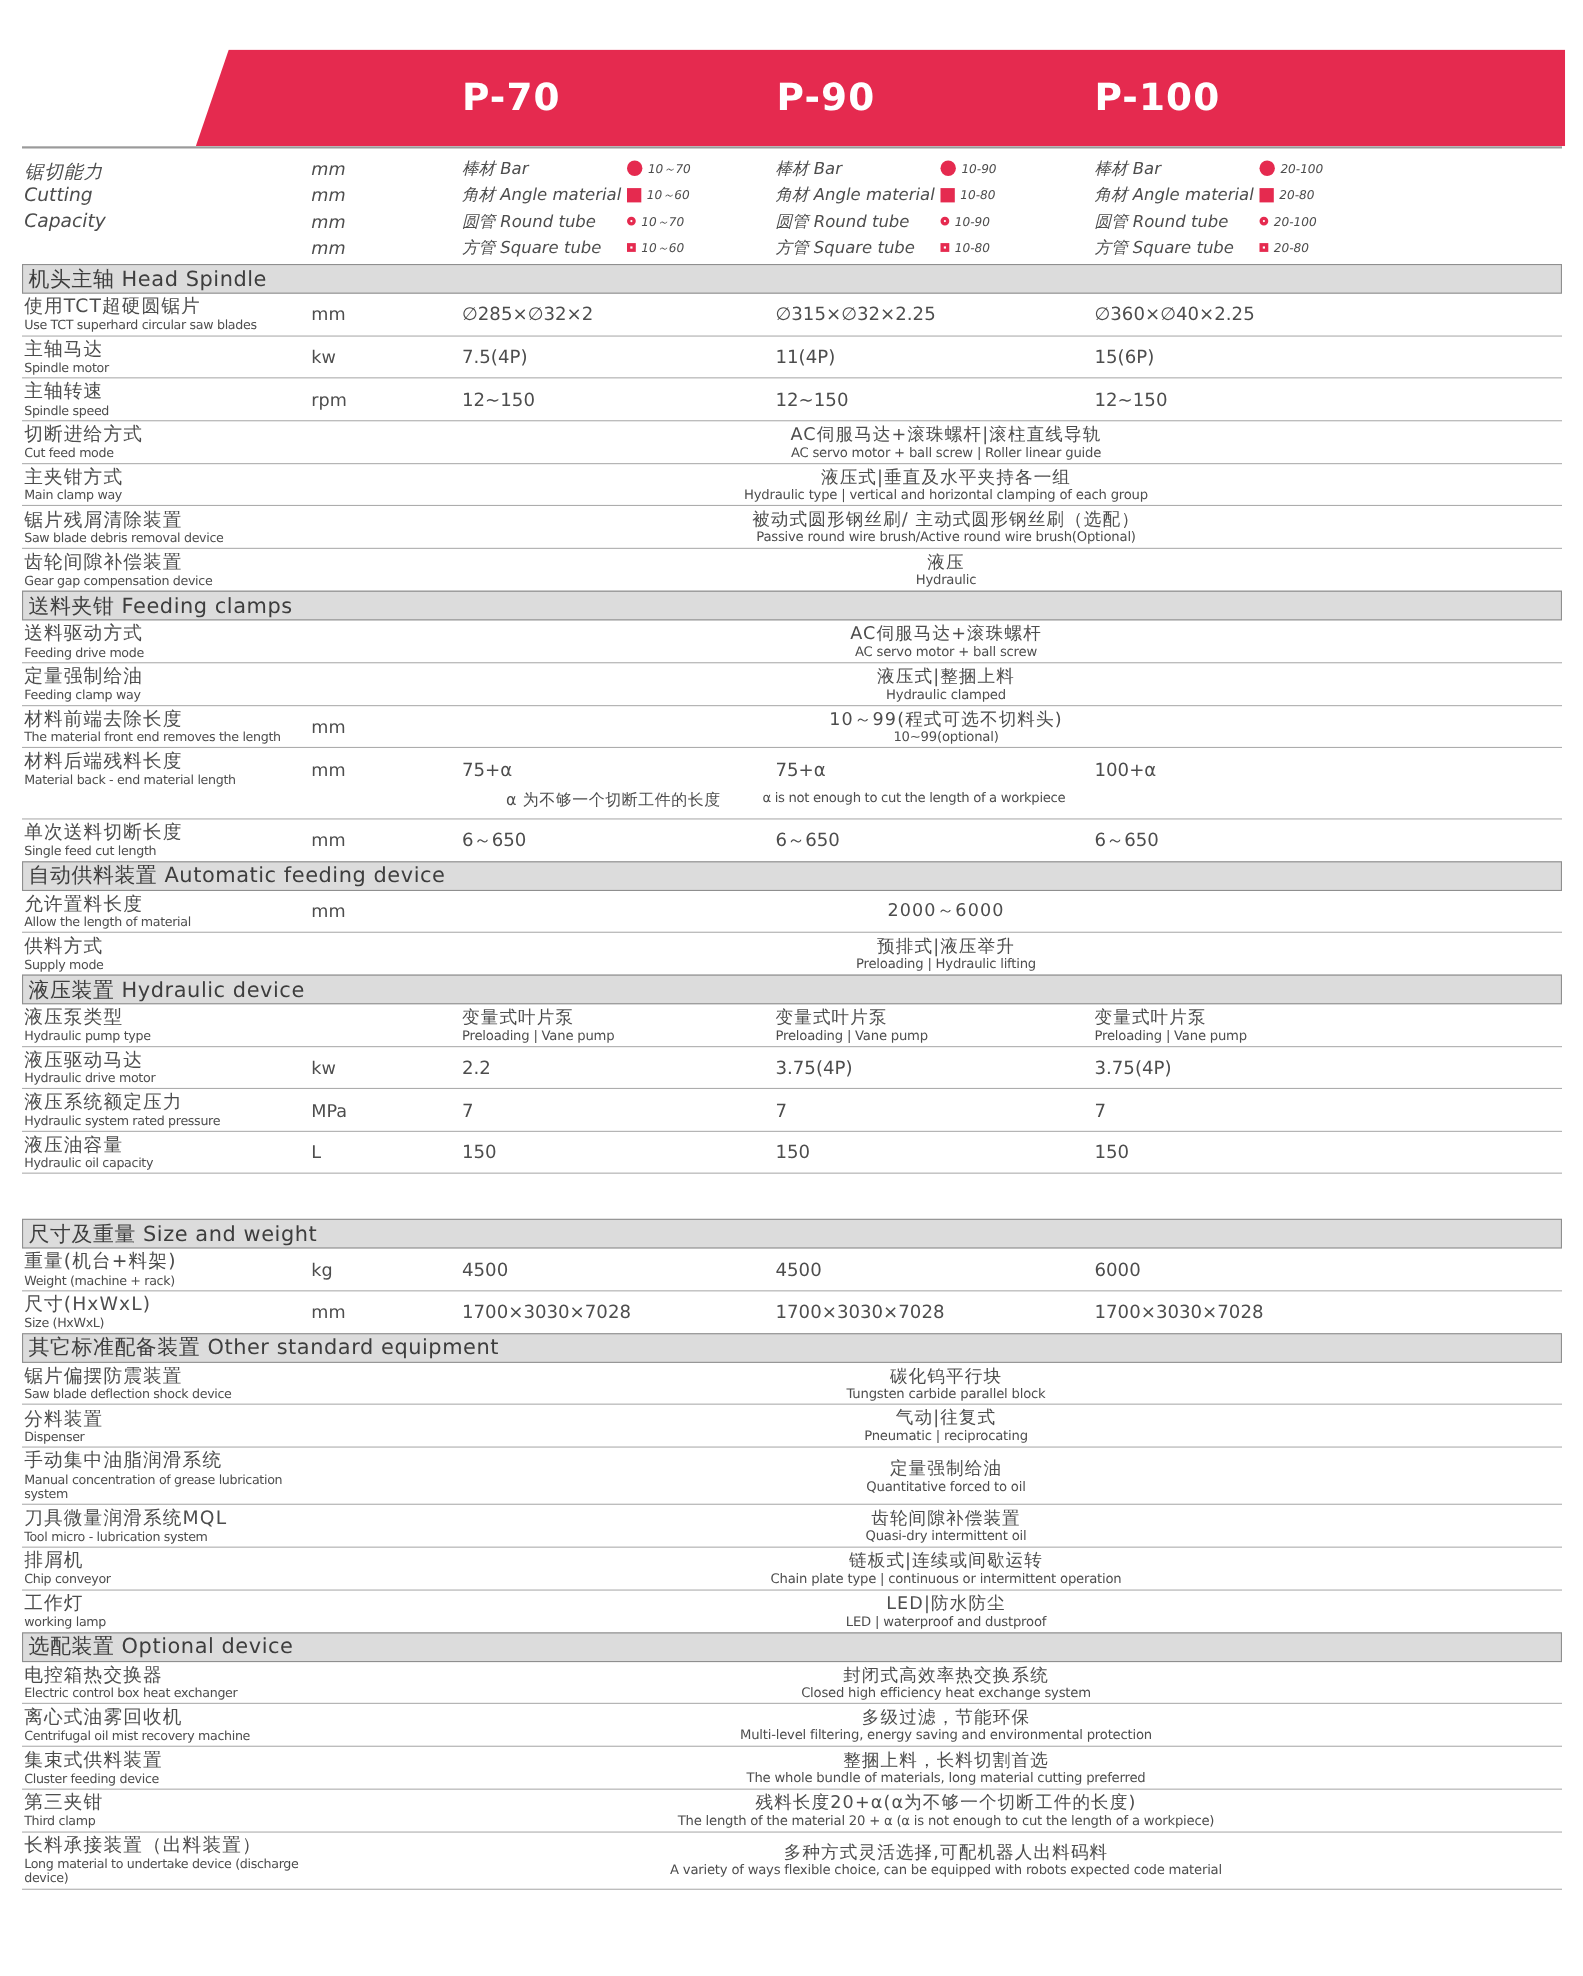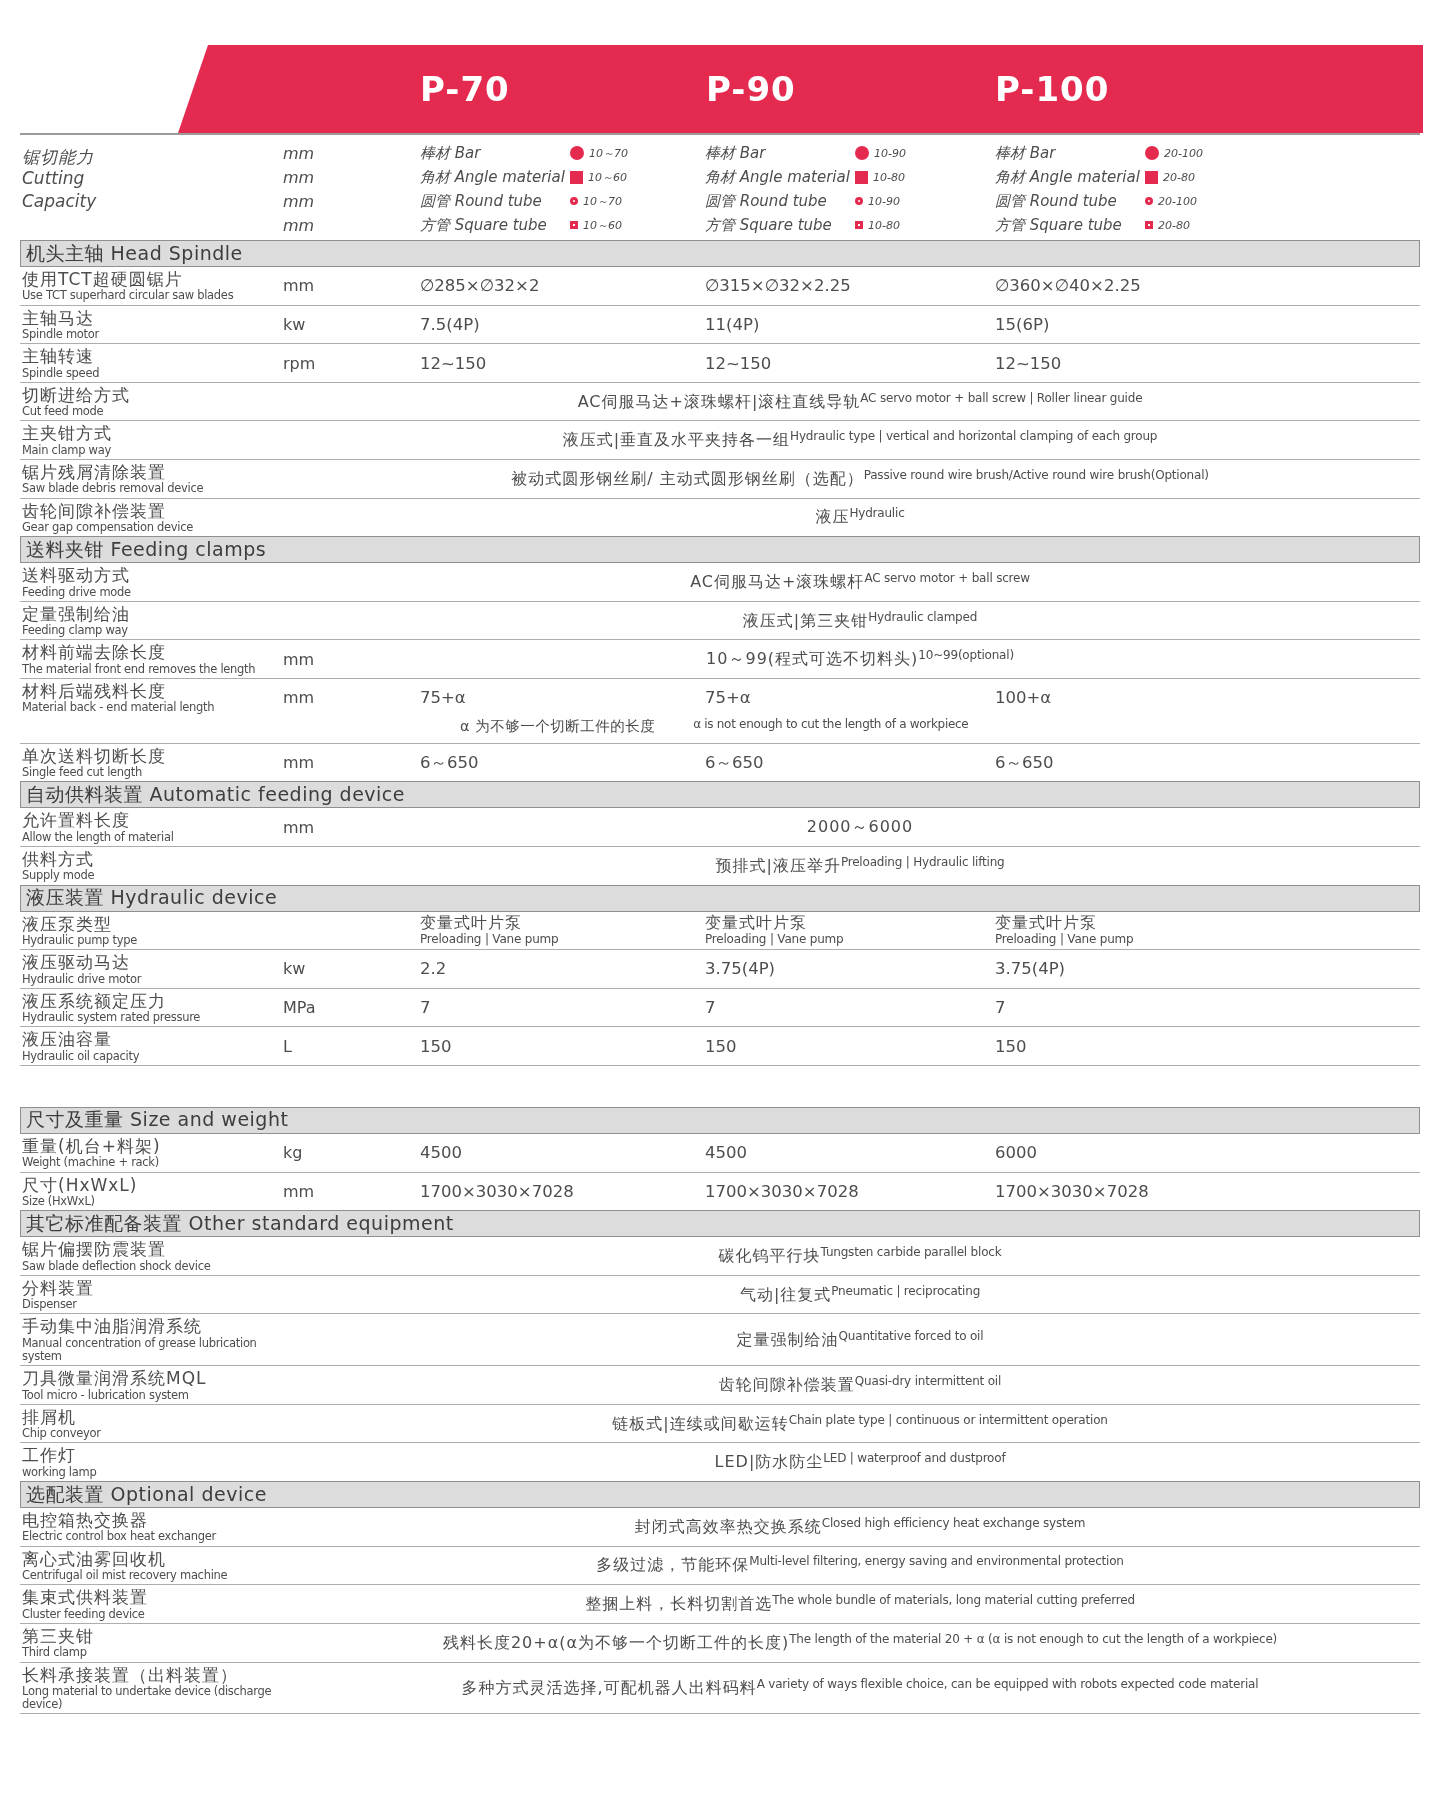--- a/index.html
+++ b/index.html
@@ -24,21 +24,21 @@
   .row-main { display:flex; align-items:center; min-height:33px; }
   .c-label { width:260px; padding:2px 0 2px 2px; }
   .lab-cn { font-size:17px; line-height:1.2; letter-spacing:1px; white-space:pre-line; }
   .lab-en { font-size:11.5px; line-height:1.15; letter-spacing:-0.3px; white-space:pre-line; }
   .c-unit { width:140px; padding-left:3px; }
   .unit-text { font-size:16px; }
   .c-val { width:285px; }
   .c-val.w2 { width:290px; }
   .c-val.w3 { flex:1; }
   .val-text { font-size:16.5px; }
-  .c-span { width:880px; display:flex; justify-content:center; text-align:center; padding:2px 0; }
+  .c-span { width:880px; display:flex; flex-direction:column; justify-content:center; text-align:center; padding:2px 0; }
   .val-cn { font-size:16px; line-height:1.25; letter-spacing:1px; }
   .val-en { font-size:12px; line-height:1.15; letter-spacing:-0.2px; }
   .val-cn.left,.val-en.left { text-align:left; }
   .note-line { display:flex; gap:38px; padding:0 0 7px 440px; align-items:flex-start; }
   .note-cn { font-size:14.5px; letter-spacing:0.5px; }
   .note-en { font-size:12px; letter-spacing:-0.3px; }
   
   .sec-band { height:27px; background:var(--band,#dcdcdc); border:1px solid #8f8f8f;
     display:flex; align-items:center; padding-left:5px; margin-top:-1px; }
   .sec-title { font-size:19px; color:#3d3d3d; letter-spacing:0.5px; }
@@ -259,21 +259,21 @@
       </div>
     </div>
     <div class="row">
       <div class="row-main">
         <div class="c-label">
           <div class="lab-cn">定量强制给油</div>
           <div class="lab-en">Feeding clamp way</div>
         </div>
         <div class="c-unit"></div>
         <div class="c-span">
-          <div class="val-cn">液压式|第三夹钳</div>
+          <div class="val-cn">液压式|整捆上料</div>
           <div class="val-en">Hydraulic clamped</div>
         </div>
       </div>
     </div>
     <div class="row">
       <div class="row-main">
         <div class="c-label">
           <div class="lab-cn">材料前端去除长度</div>
           <div class="lab-en">The material front end removes the length</div>
         </div>

